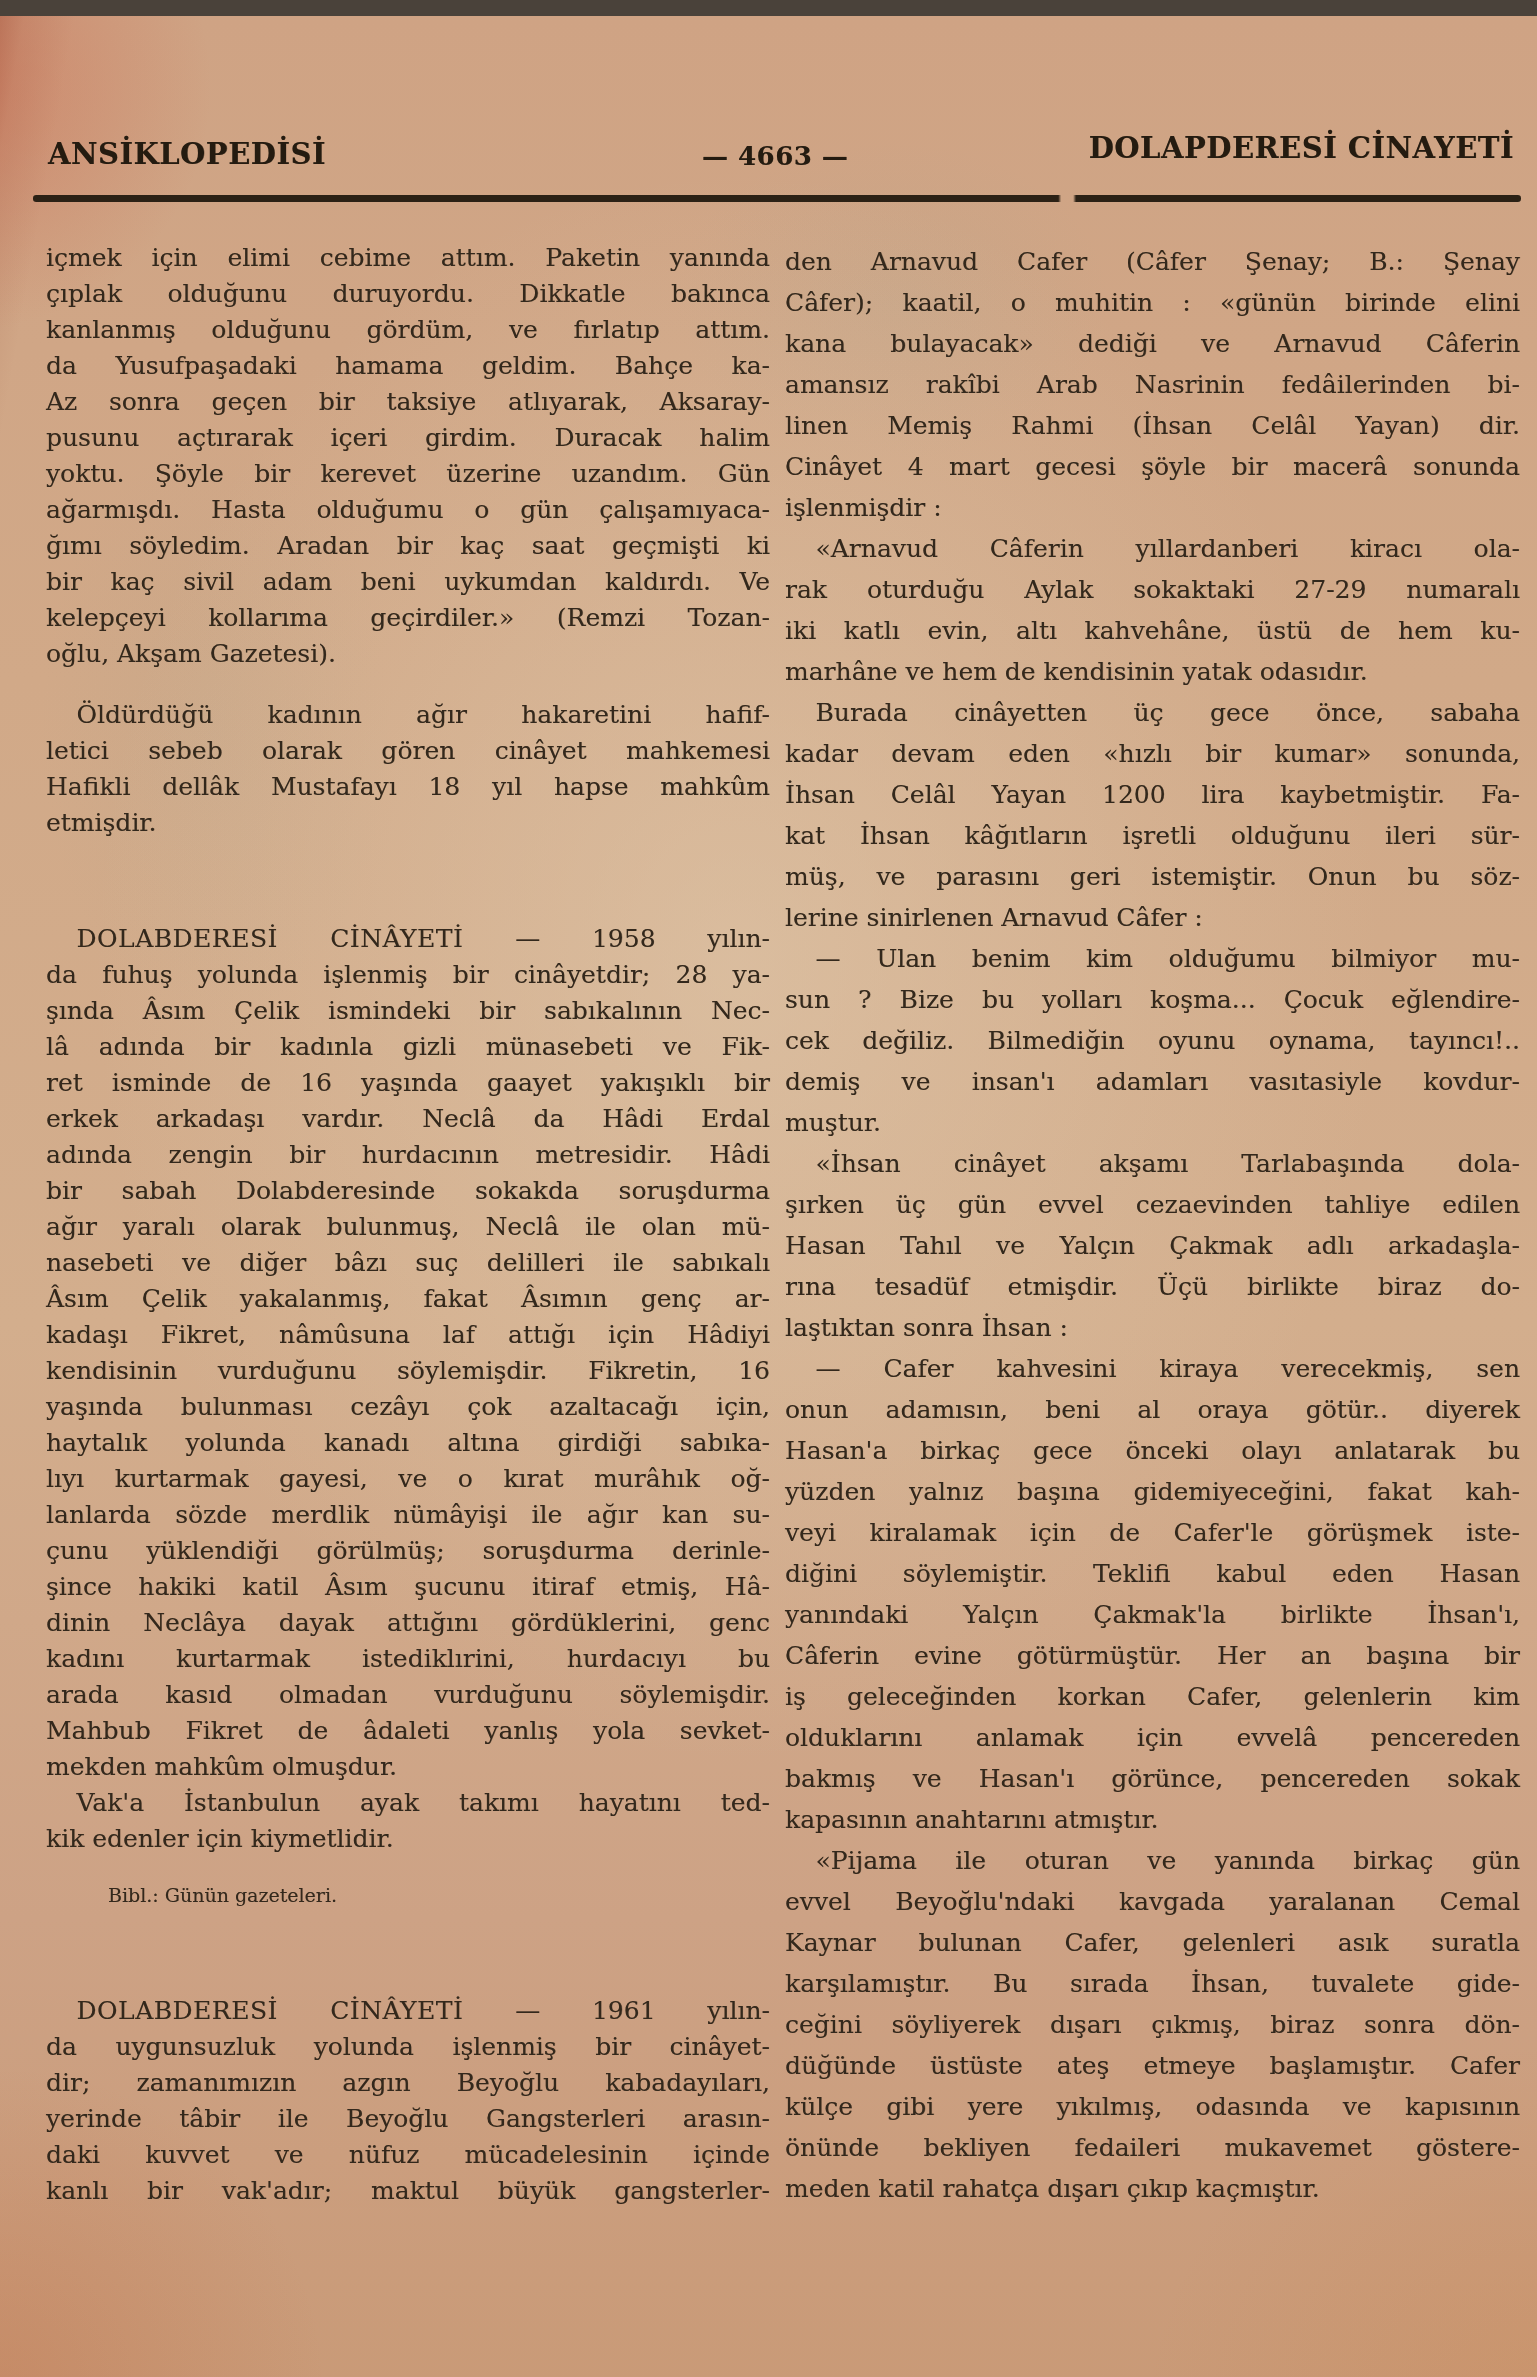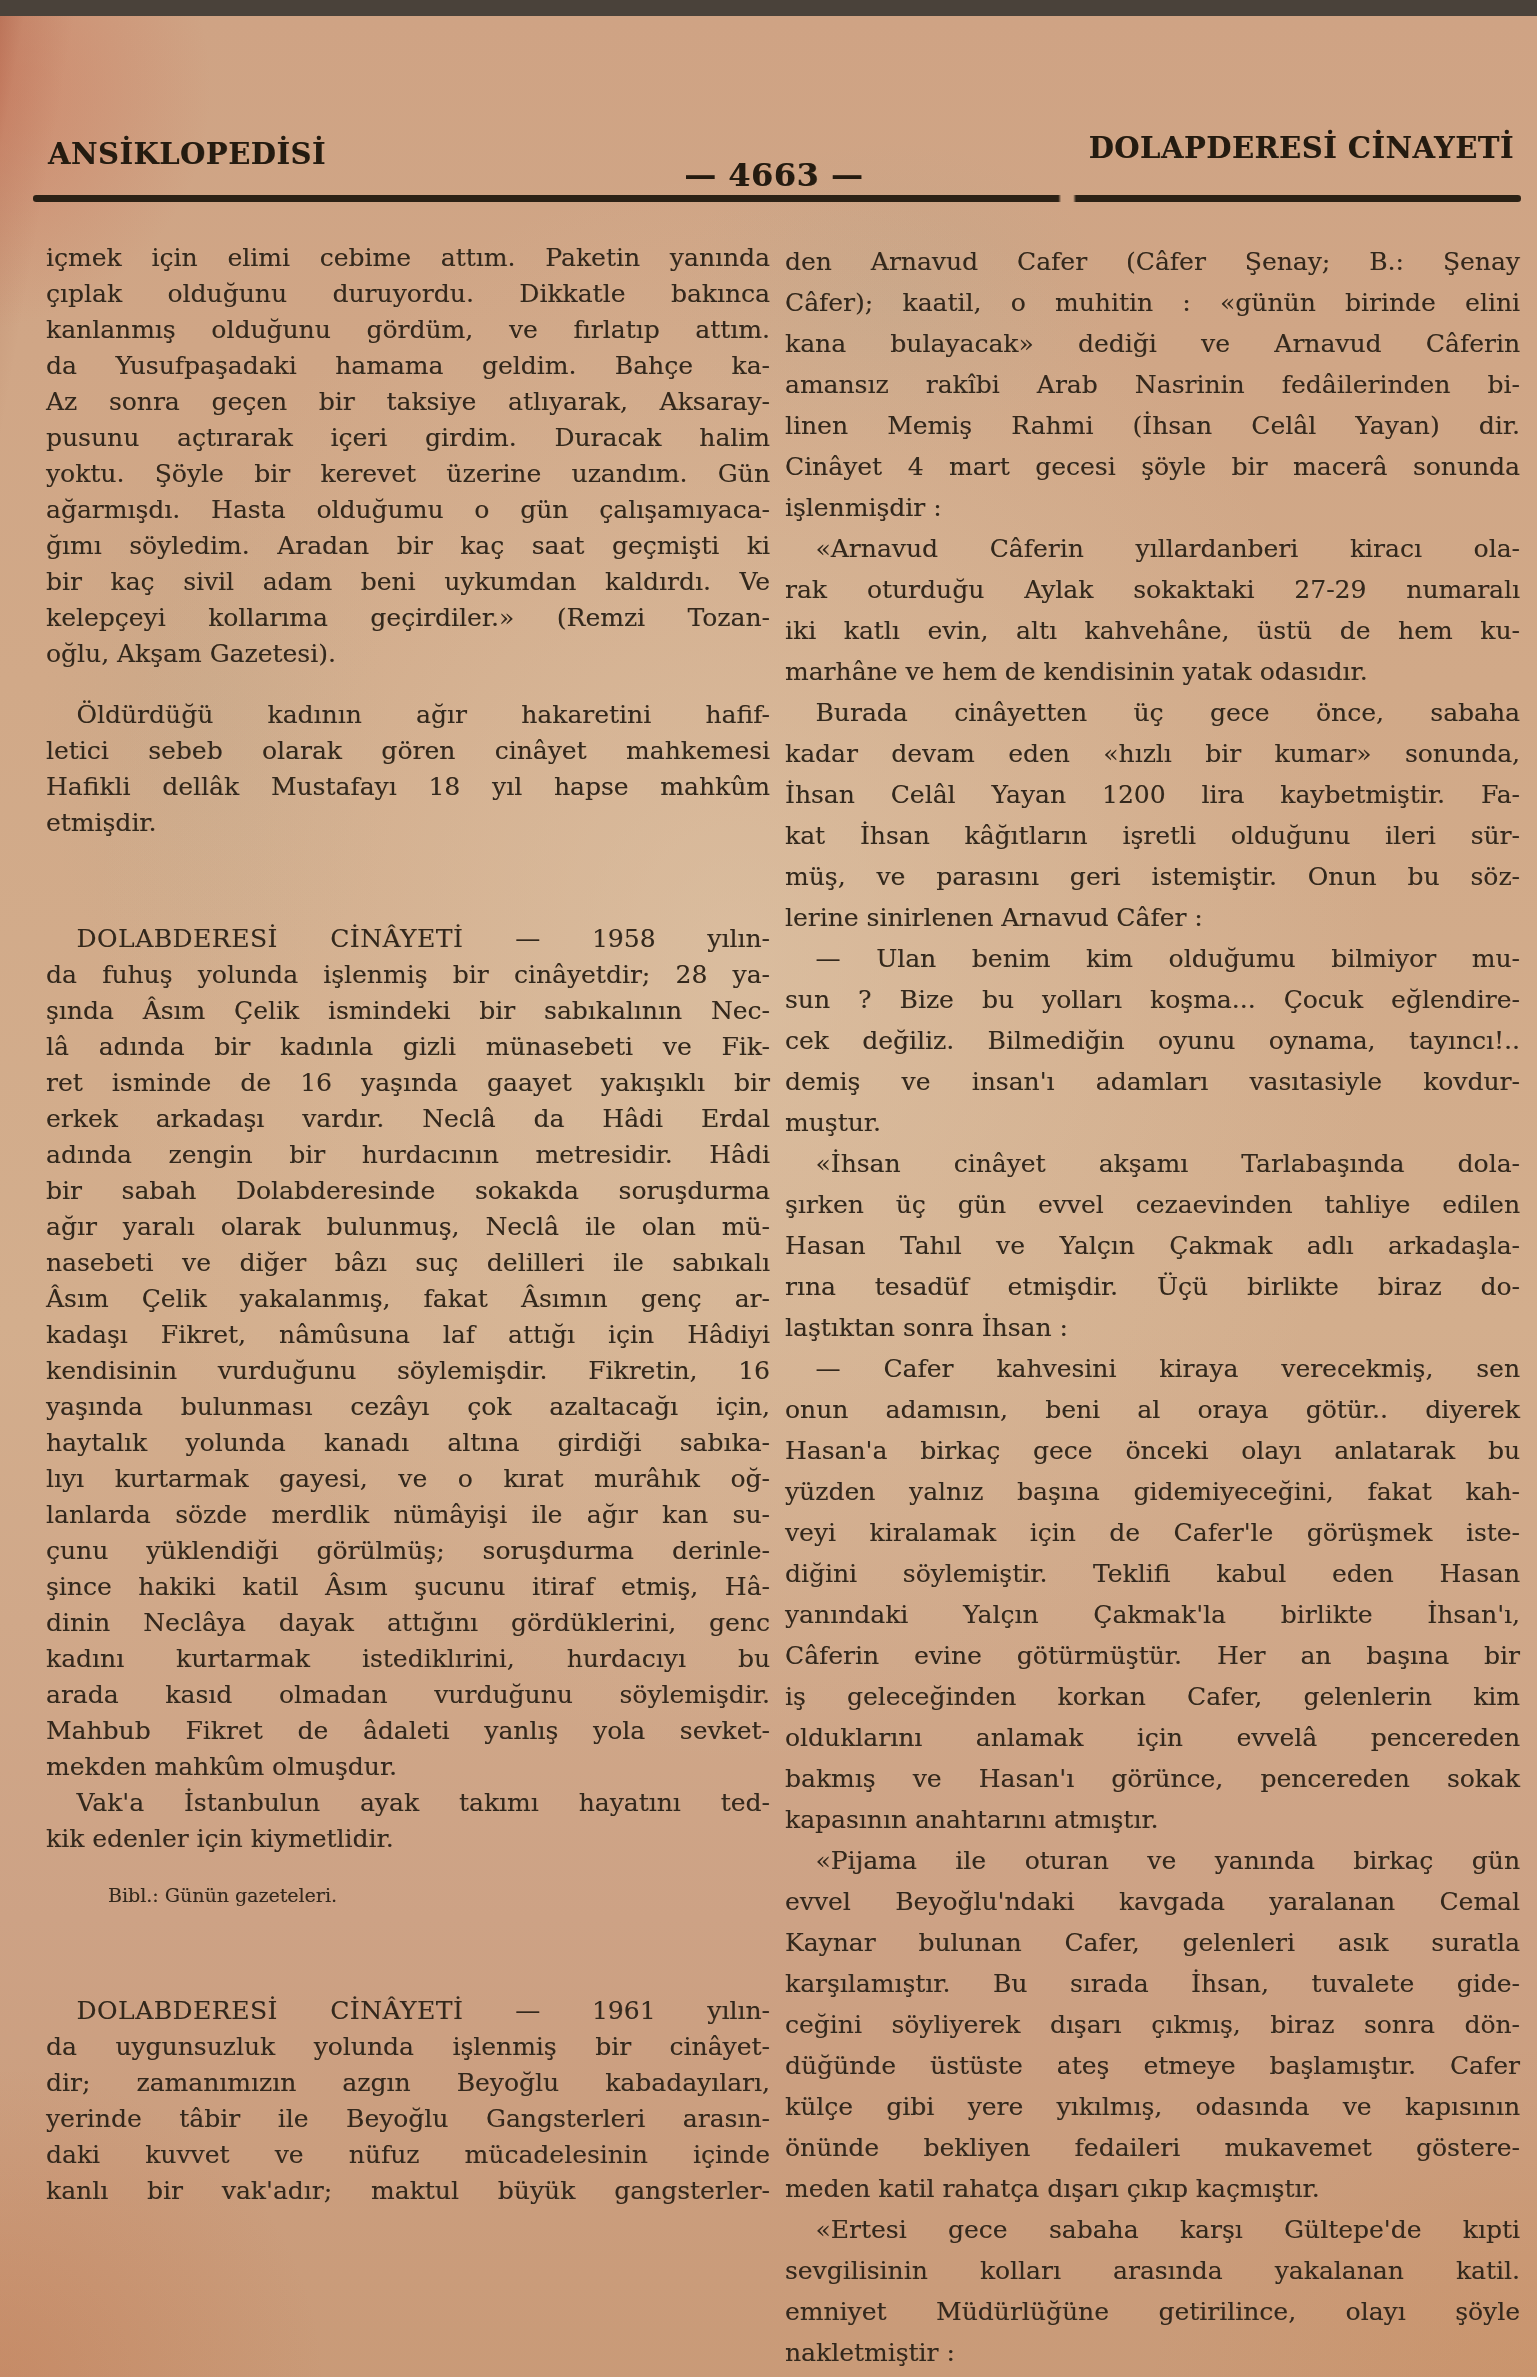--- a/index.html
+++ b/index.html
@@ -20,21 +20,21 @@
       radial-gradient(ellipse 274px 200px at 58% 12%, rgba(152,168,150,0.12), rgba(152,168,150,0) 80%),
       linear-gradient(to bottom,#cfa384,#d1a988 28%,#d3ae8d 55%,#cda285 80%,#c99a77 100%);
   }
   .page *{box-sizing:border-box;}
   .header-row{
     position:absolute;top:115px;left:48px;right:23px;height:45px;
     font-weight:bold;font-size:29px;letter-spacing:0.5px;color:#241b10;
     text-shadow:0.3px 0.4px 0.4px rgba(40,28,16,0.45);
   }
   .header-left{position:absolute;left:0;top:6.3px;}
-  .header-center{position:absolute;left:50%;transform:translateX(-54%);top:25px;font-size:32px;}
+  .header-center{position:absolute;left:50%;transform:translateX(-54%);top:10px;font-size:26px;}
   .header-right{position:absolute;right:0;top:0;}
   .header-rule{
     position:absolute;top:179px;left:33px;width:1488px;height:7.4px;
     background:linear-gradient(to right,#2b2115 0%,#2b2115 68.9%,rgba(43,33,21,0) 69.1%,rgba(43,33,21,0) 69.9%,#2b2115 70.1%,#2b2115 100%);
     border-radius:3.2px;
   }
   .column{
     position:absolute;
     font-size:25px;
     text-shadow:0.3px 0.3px 0.4px rgba(48,36,24,0.35);
@@ -184,21 +184,15 @@
         <div class="line first">«Pijama ile oturan ve yanında  birkaç gün</div>
         <div class="line">evvel Beyoğlu'ndaki kavgada yaralanan Cemal</div>
         <div class="line">Kaynar bulunan  Cafer,  gelenleri asık suratla</div>
         <div class="line">karşılamıştır. Bu  sırada  İhsan,  tuvalete gide-</div>
         <div class="line">ceğini söyliyerek dışarı çıkmış, biraz sonra dön-</div>
         <div class="line">düğünde üstüste ateş etmeye başlamıştır. Cafer</div>
         <div class="line">külçe gibi yere yıkılmış, odasında ve kapısının</div>
         <div class="line">önünde bekliyen fedaileri mukavemet göstere-</div>
         <div class="line end">meden katil rahatça dışarı çıkıp kaçmıştır.</div>
       </div>
-      <div class="para">
-        <div class="line first">«Ertesi gece sabaha karşı Gültepe'de kıpti</div>
-        <div class="line">sevgilisinin  kolları arasında yakalanan  katil.</div>
-        <div class="line">emniyet  Müdürlüğüne getirilince, olayı şöyle</div>
-        <div class="line end">nakletmiştir :</div>
-      </div>
     </div>
 </div>
 
 
 </body></html>

